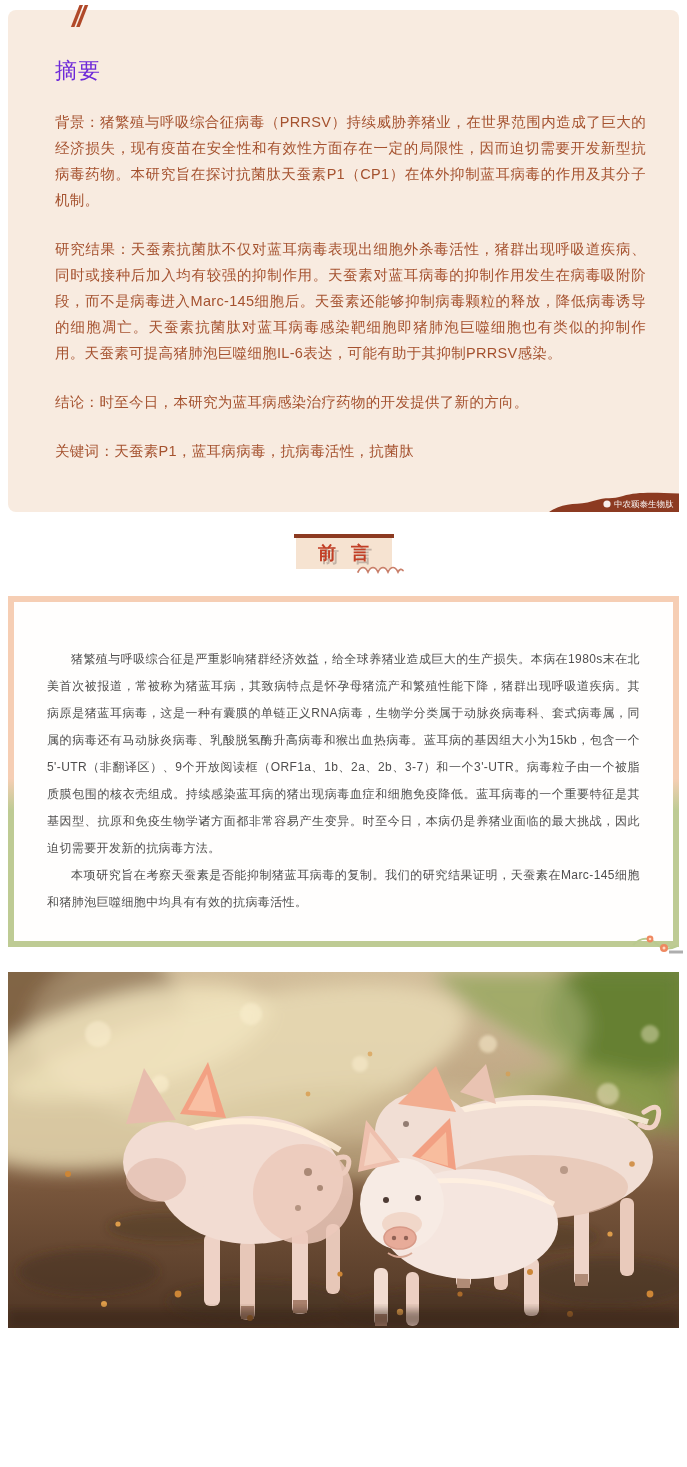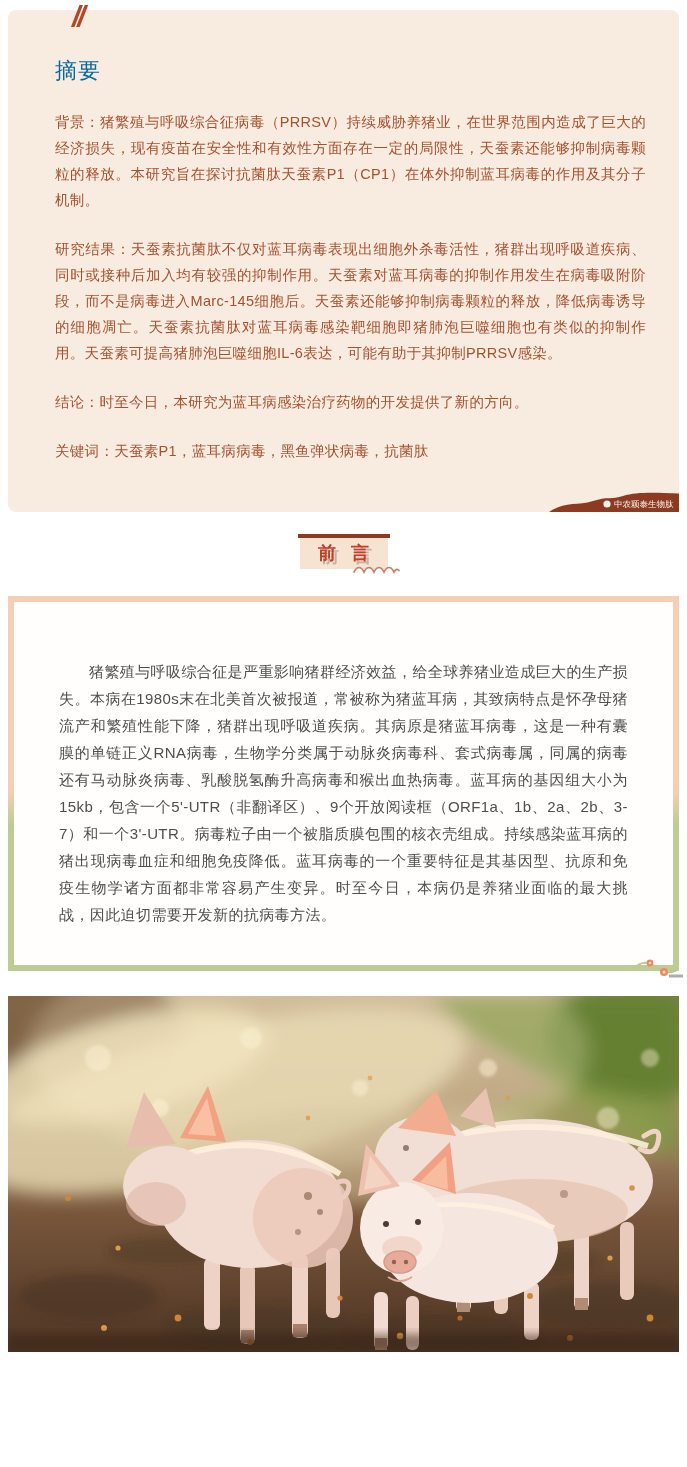--- a/index.html
+++ b/index.html
@@ -15,73 +15,73 @@
     padding:46px 33px 48px 47px;
     box-sizing:border-box;
   }
   .quote-mark{
     position:absolute;top:-10px;left:64px;
     font-size:30px;font-weight:bold;font-style:italic;
     color:#b04828;letter-spacing:-3px;
   }
   .abstract-title{
     margin:0;
-    font-size:22px;font-weight:500;color:#0369a1;letter-spacing:1px;
+    font-size:22px;font-weight:500;color:#6d28d9;letter-spacing:1px;
   }
   .abstract-panel p{
     margin:23px 0 0;
     font-size:14.5px;line-height:26px;letter-spacing:0.3px;
     color:#a5522f;text-align:justify;
   }
   .corner-wave{position:absolute;right:0;bottom:0;width:130px;height:22px;display:block;}
 
   
   .badge-row{display:flex;justify-content:center;margin-top:22px;}
-  .badge{position:relative;width:88px;}
+  .badge{position:relative;width:96px;}
   .badge-top-bar{height:4px;background:#8c3a21;margin:0 -2px;}
   .badge-label{
     background:#f6e3d1;color:#c23f26;
     font-size:18px;font-weight:bold;text-align:center;
     letter-spacing:5px;padding:3px 0 4px 5px;
     text-shadow:3px 3px 0 rgba(130,118,110,0.45);
   }
   .squiggle{position:absolute;right:-12px;bottom:-7px;display:block;}
 
   
   .intro-box{
     position:relative;
     margin:27px 8px 0;
     padding:6px;box-sizing:border-box;
     background:linear-gradient(180deg,#f6ceb4 0%,#f6ceb4 52%,#becb94 61%,#becb94 100%);
   }
   .intro-inner{background:#fffefd;padding:44px 33px 25px;}
   .intro-inner p{
-    margin:12px;
-    font-size:15px;line-height:27px;letter-spacing:0.4px;
+    margin:0;
+    font-size:12px;line-height:27px;letter-spacing:0.4px;
     color:#4f4e4e;text-align:justify;text-indent:2em;
   }
   .intro-inner p.para-gap{margin-top:27px;}
   .corner-ornament{position:absolute;right:-6px;bottom:-9px;display:block;}
 
   
   .photo{position:relative;margin:25px 8px 8px;width:671px;height:356px;overflow:hidden;background:#8a6b4e;}
   .scene{display:block;width:671px;height:356px;}
 </style>
 </head>
 <body>
 
 <div class="page">
 
   <section class="abstract-panel">
     <div class="quote-mark">//</div>
     <h1 class="abstract-title">摘要</h1>
-    <p>背景：猪繁殖与呼吸综合征病毒（PRRSV）持续威胁养猪业，在世界范围内造成了巨大的经济损失，现有疫苗在安全性和有效性方面存在一定的局限性，天蚕素还能够抑制病毒颗粒的释放。本研究旨在探讨抗菌肽天蚕素P1（CP1）在体外抑制蓝耳病毒的作用及其分子机制。</p>
+    <p>背景：猪繁殖与呼吸综合征病毒（PRRSV）持续威胁养猪业，在世界范围内造成了巨大的经济损失，现有疫苗在安全性和有效性方面存在一定的局限性，因而迫切需要开发新型抗病毒药物。本研究旨在探讨抗菌肽天蚕素P1（CP1）在体外抑制蓝耳病毒的作用及其分子机制。</p>
     <p>研究结果：天蚕素抗菌肽不仅对蓝耳病毒表现出细胞外杀毒活性，猪群出现呼吸道疾病、同时或接种后加入均有较强的抑制作用。天蚕素对蓝耳病毒的抑制作用发生在病毒吸附阶段，而不是病毒进入Marc-145细胞后。天蚕素还能够抑制病毒颗粒的释放，降低病毒诱导的细胞凋亡。天蚕素抗菌肽对蓝耳病毒感染靶细胞即猪肺泡巨噬细胞也有类似的抑制作用。天蚕素可提高猪肺泡巨噬细胞IL-6表达，可能有助于其抑制PRRSV感染。</p>
     <p>结论：时至今日，本研究为蓝耳病感染治疗药物的开发提供了新的方向。</p>
-    <p>关键词：天蚕素P1，蓝耳病病毒，黑鱼弹状病毒，抗菌肽</p>
+    <p>关键词：天蚕素P1，蓝耳病病毒，抗病毒活性，抗菌肽</p>
 
     <svg class="corner-wave" viewBox="0 0 130 22">
       <path d="M0,22 C16,11 28,16 44,11 C58,6.5 63,9.5 74,6 C88,2 102,2.5 130,3.5 L130,22 Z" fill="#8c3a21"></path>
       <circle cx="58" cy="14" r="3.6" fill="#ffffff" opacity="0.92"></circle>
       <text x="65" y="17" font-size="8.5" fill="#ffffff" opacity="0.95">中农颖泰生物肽</text>
     </svg>
   </section>
 
   <div class="badge-row">
     <div class="badge">
@@ -89,20 +89,21 @@
       <div class="badge-label">前 言</div>
       <svg class="squiggle" width="48" height="10" viewBox="0 0 48 10">
         <path d="M2,6 c3,-6 7,-6 10,0 c3,-6 7,-6 10,0 c3,-6 7,-6 10,0 c3,-6 7,-6 10,0 c1.5,-3 3.5,-3.5 5,-1.5" stroke="#c97f6a" stroke-width="1.7" fill="none" stroke-linecap="round"></path>
       </svg>
     </div>
   </div>
 
   <section class="intro-box">
     <div class="intro-inner">
       <p>猪繁殖与呼吸综合征是严重影响猪群经济效益，给全球养猪业造成巨大的生产损失。本病在1980s末在北美首次被报道，常被称为猪蓝耳病，其致病特点是怀孕母猪流产和繁殖性能下降，猪群出现呼吸道疾病。其病原是猪蓝耳病毒，这是一种有囊膜的单链正义RNA病毒，生物学分类属于动脉炎病毒科、套式病毒属，同属的病毒还有马动脉炎病毒、乳酸脱氢酶升高病毒和猴出血热病毒。蓝耳病的基因组大小为15kb，包含一个5'-UTR（非翻译区）、9个开放阅读框（ORF1a、1b、2a、2b、3-7）和一个3'-UTR。病毒粒子由一个被脂质膜包围的核衣壳组成。持续感染蓝耳病的猪出现病毒血症和细胞免疫降低。蓝耳病毒的一个重要特征是其基因型、抗原和免疫生物学诸方面都非常容易产生变异。时至今日，本病仍是养猪业面临的最大挑战，因此迫切需要开发新的抗病毒方法。</p>
+      <p>本项研究旨在考察天蚕素是否能抑制猪蓝耳病毒的复制。我们的研究结果证明，天蚕素在Marc-145细胞和猪肺泡巨噬细胞中均具有有效的抗病毒活性。</p>
     </div>
     <svg class="corner-ornament" width="54" height="24" viewBox="0 0 54 24">
       <path d="M2,13 q12,-12 24,-1 q8,8 20,2" stroke="#b9ca90" stroke-width="2" fill="none"></path>
       <path d="M38,20 L52,20" stroke="#9a9a9a" stroke-width="3" opacity="0.8"></path>
       <g fill="#ef8860">
         <circle cx="19" cy="7" r="3.4"></circle>
         <circle cx="33" cy="16" r="4"></circle>
         <circle cx="19" cy="7" r="1.3" fill="#ffd9c2"></circle>
         <circle cx="33" cy="16" r="1.5" fill="#ffd9c2"></circle>
       </g>

